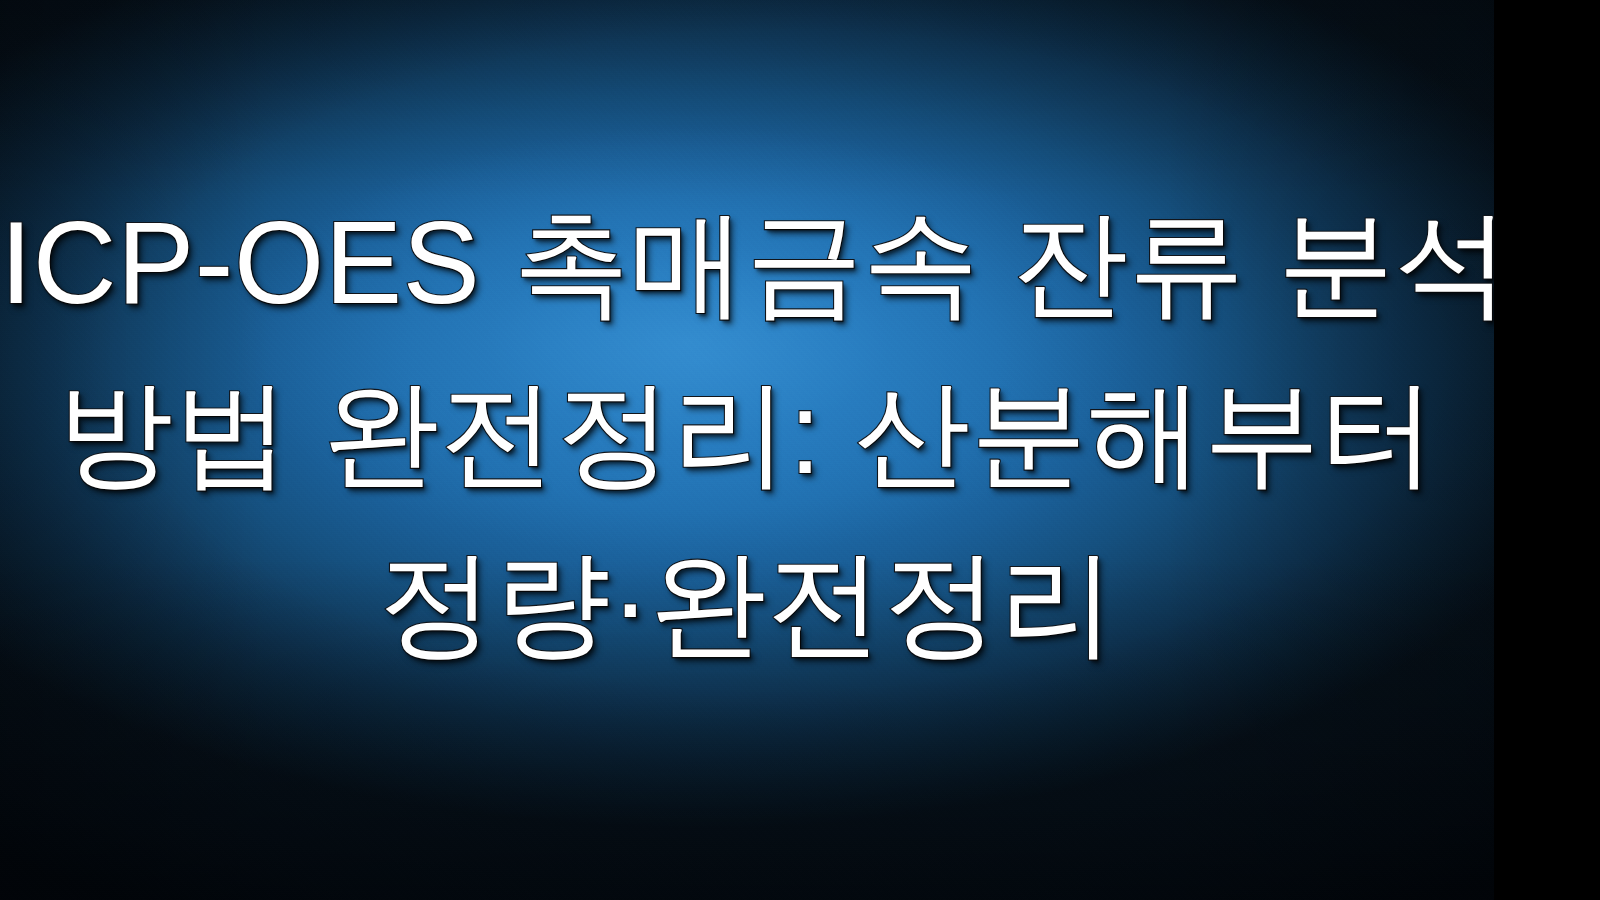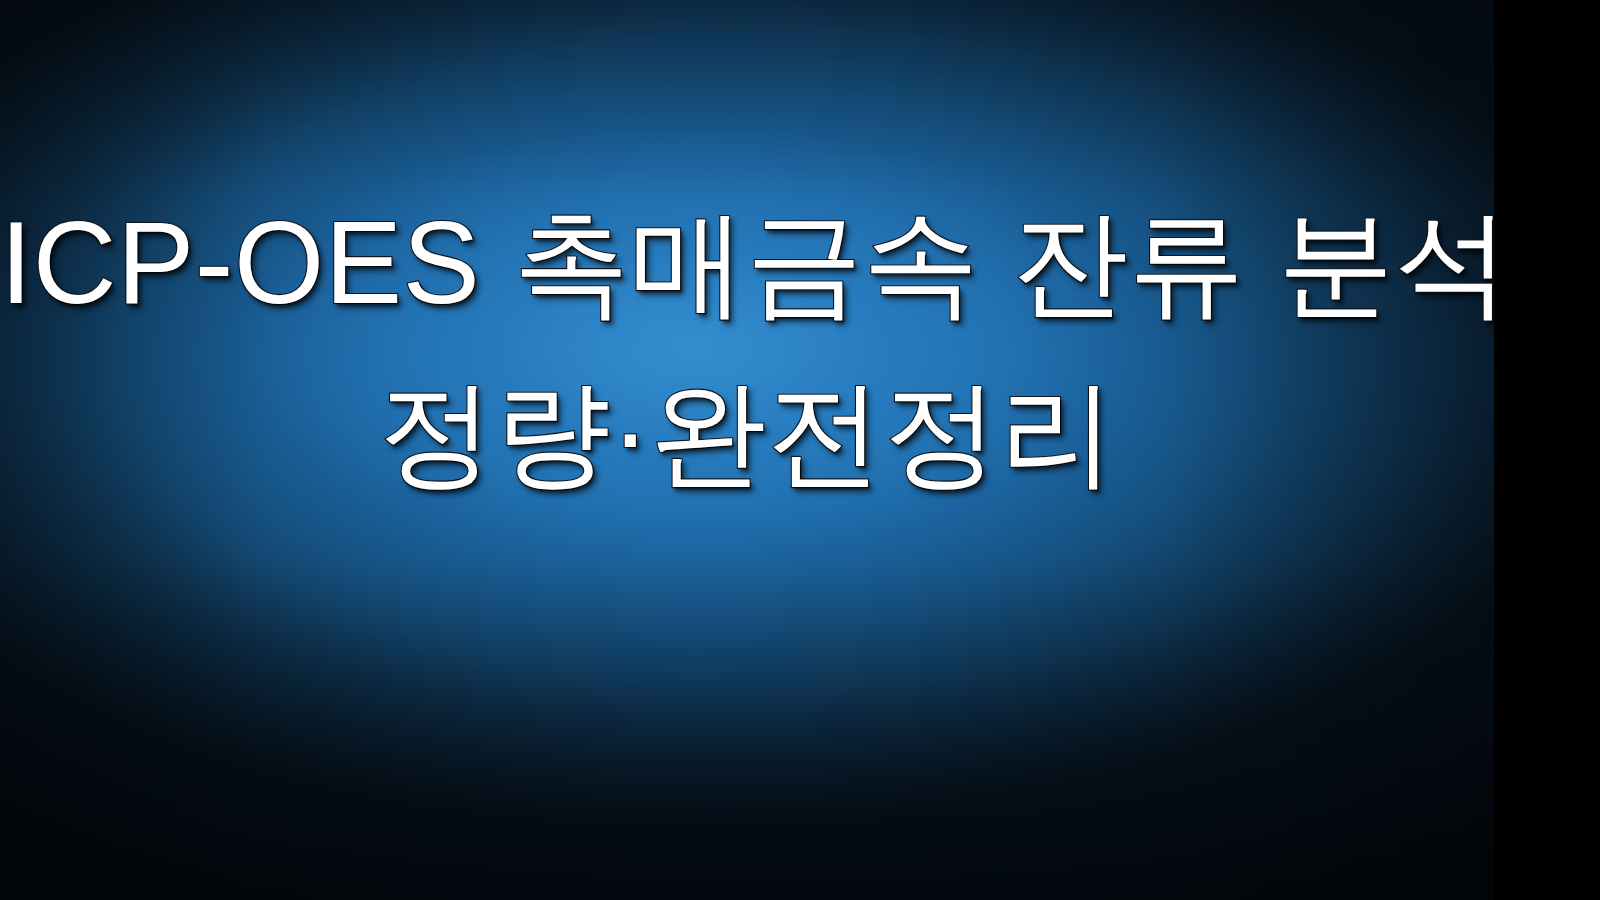--- a/index.html
+++ b/index.html
@@ -129,17 +129,20 @@
   <div class="bg-glow"></div>
   <div class="bg-glow2"></div>
   <div class="bg-shade"></div>
   <div class="bg-noise"></div>
 
   <div id="title-block">
     <div class="title-line">
       <span class="inner">ICP-OES 촉매금속 잔류 분석</span>
     </div>
     <div class="title-line">
+      <span class="inner">방법 완전정리: 산분해부터</span>
+    </div>
+    <div class="title-line">
       <span class="inner">정량·완전정리</span>
     </div>
   </div>
 
 </div>
 
 </body></html>

